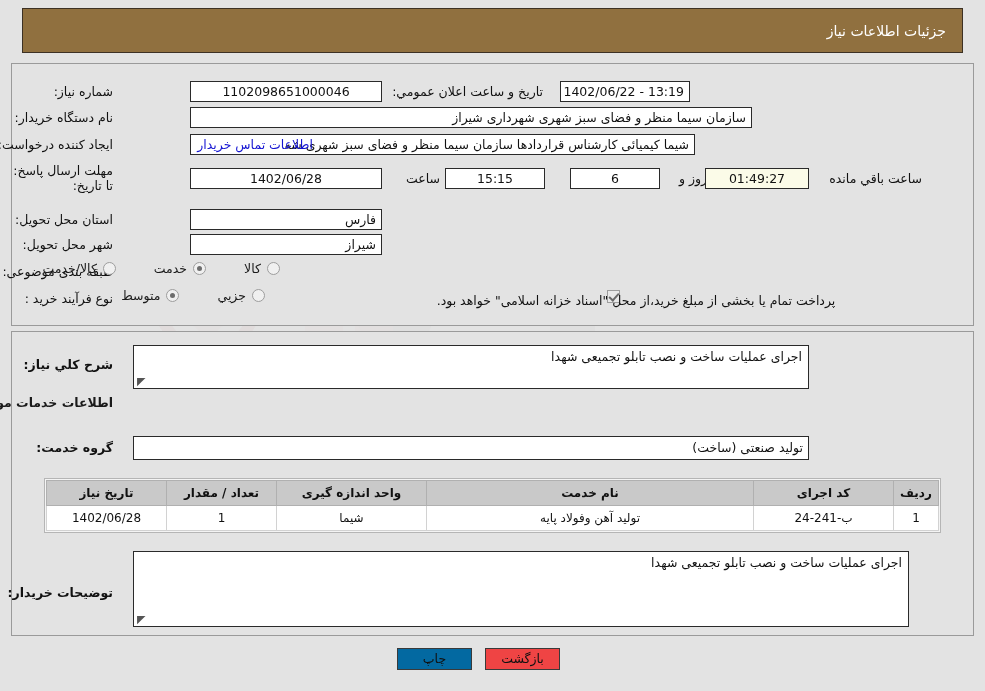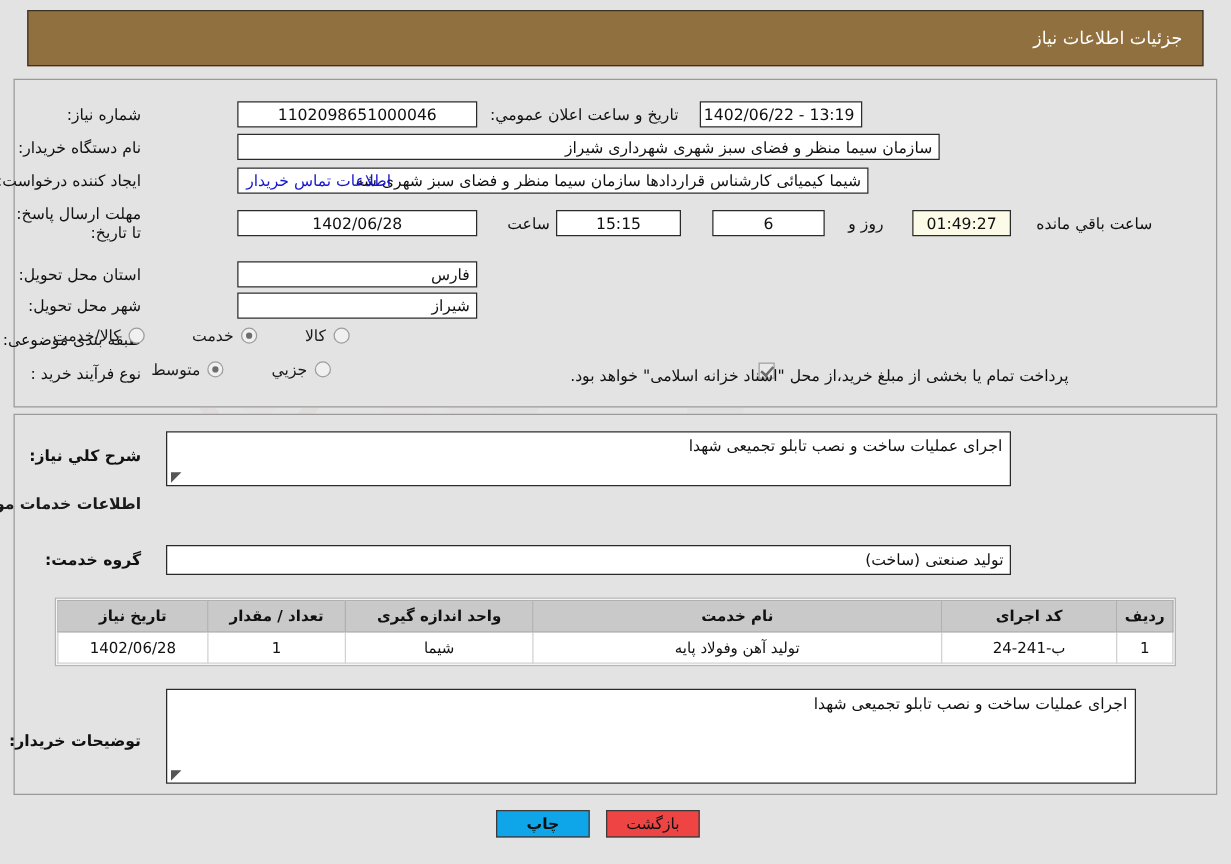--- a/index.html
+++ b/index.html
@@ -195,21 +195,21 @@
     position: absolute;
     height: 22px;
     line-height: 20px;
     border: 1px solid #3a3a3a;
     text-align: center;
     font-size: 12.5px;
     cursor: pointer;
     z-index: 5;
     color: #111;
   }
-  #btn-print { background: #0ea5e9; font-weight: bold; }
+  #btn-print { background: #0369a1; }
   #btn-back  { background: #ef4444; }
 </style>
 </head>
 <body>
 
 <div id="watermark">
   <svg width="985" height="280" viewBox="0 0 985 280" xmlns="http://www.w3.org/2000/svg">
     <g opacity="0.55">
       <path d="M150 30 L265 30 L265 120 Q265 180 207 215 Q150 180 150 120 Z" fill="none" stroke="#cfa9a9" stroke-width="11"></path>
       <path d="M168 52 L248 52 L248 118 Q248 160 208 188 Q168 160 168 118 Z" fill="#d9b5b5" opacity="0.45"></path>
@@ -241,21 +241,21 @@
 <div class="lbl" style="right:872px; top:137px; width:115px;">ایجاد کننده درخواست:</div>
 <div class="inp right" style="right:290px; top:134px; width:505px;">شیما کیمیائی کارشناس قراردادها سازمان سیما منظر و فضای سبز شهری شه</div>
 <div class="linkbtn" style="right:672px; top:137px;">اطلاعات تماس خریدار</div>
 
 <div class="lbl wrap" style="right:872px; top:163px; width:105px;">مهلت ارسال پاسخ: تا تاریخ:</div>
 <div class="inp center" style="right:603px; top:168px; width:192px;">1402/06/28</div>
 <div class="lbl" style="right:545px; top:171px; width:45px;">ساعت</div>
 <div class="inp center" style="right:440px; top:168px; width:100px;">15:15</div>
 <div class="inp center" style="right:325px; top:168px; width:90px;">6</div>
 <div class="lbl" style="right:278px; top:171px; width:42px;">روز و</div>
-<div class="inp cream center" style="right:176px; top:168px; width:79px;">01:49:27</div>
+<div class="inp cream center" style="right:176px; top:168px; width:104px;">01:49:27</div>
 <div class="lbl" style="right:63px; top:171px; width:108px;">ساعت باقي مانده</div>
 
 <div class="lbl" style="right:872px; top:212px; width:105px;">استان محل تحویل:</div>
 <div class="inp right" style="right:603px; top:209px; width:192px;">فارس</div>
 
 <div class="lbl" style="right:872px; top:237px; width:105px;">شهر محل تحویل:</div>
 <div class="inp right" style="right:603px; top:234px; width:192px;">شیراز</div>
 
 <div class="lbl" style="right:872px; top:264px; width:110px;">طبقه بندی موضوعی:</div>
 <div class="radio-grp" id="category-radios" style="right:705px; top:261px;">
@@ -274,21 +274,21 @@
     <span class="radio"></span>
     <span class="rtxt">جزيي</span>
     <span style="width: 26px;"></span>
     <span class="radio on"></span>
     <span class="rtxt">متوسط</span>
   </div>
 
 <div class="radio-grp" id="treasury-box" style="right:365px; top:290px;">
   <span class="chk on"></span>
 </div>
-<div class="lbl" style="right:130px; top:293px; width:470px;">پرداخت تمام یا بخشی از مبلغ خرید،از محل "اسناد خزانه اسلامی" خواهد بود.</div>
+<div class="lbl" style="right:114px; top:293px; width:470px;text-align:center;">پرداخت تمام یا بخشی از مبلغ خرید،از محل "اسناد خزانه اسلامی" خواهد بود.</div>
 
 <div class="panel" id="panel-mid"></div>
 
 <div class="lbl" style="right:872px; top:357px; width:95px; font-weight:bold;">شرح کلي نیاز:</div>
 <div class="ta" style="right:176px; top:345px; width:676px; height:44px;">
   <span>اجرای عملیات ساخت و نصب تابلو تجمیعی شهدا</span>
   <span class="grip">◥</span>
 </div>
 
 <div class="section-head" style="right:872px; top:395px; font-weight:bold;">اطلاعات خدمات مورد نیاز</div>

